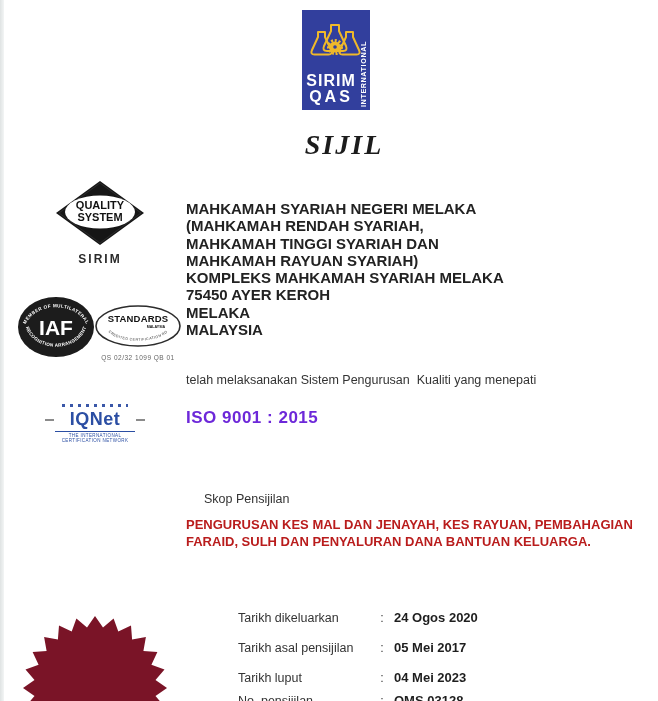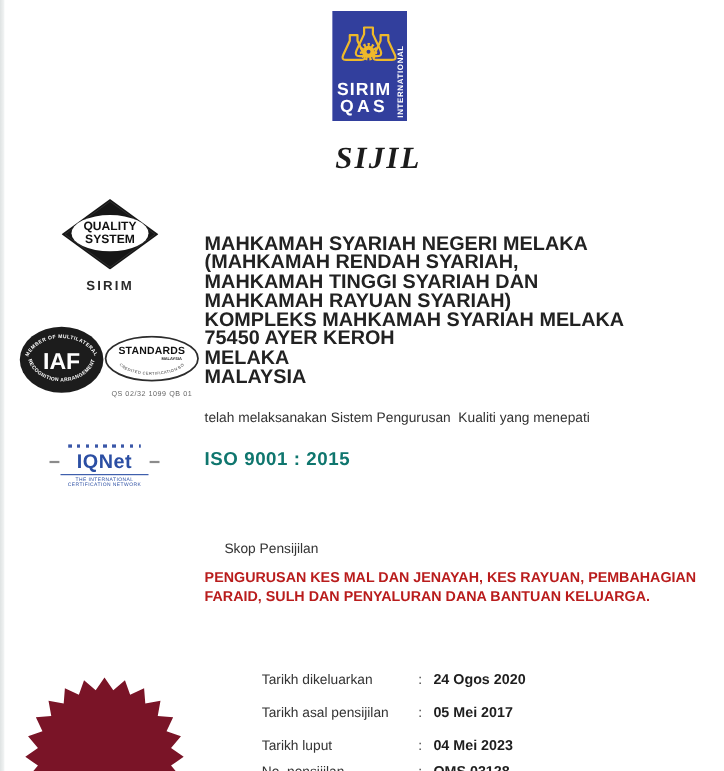--- a/index.html
+++ b/index.html
@@ -22,23 +22,23 @@
 
   
   .title{
     position:absolute;left:0;top:129px;width:658px;text-align:center;
     font-family:"Liberation Serif", serif;
     font-weight:bold;font-style:italic;font-size:28px;letter-spacing:2px;color:#1c1c1c;padding-left:15px;
   }
 
   
   .intro{position:absolute;left:186px;top:174px;font-size:12.5px;color:#333;}
-  .recipient{position:absolute;left:186px;top:200px;font-size:18px;font-weight:bold;color:#222;line-height:17.3px;margin-top:13px;}
+  .recipient{position:absolute;left:186px;top:200px;font-size:15px;font-weight:bold;color:#222;line-height:17.3px;}
   .statement{position:absolute;left:186px;top:373px;font-size:12.5px;color:#333;white-space:pre-wrap;}
-  .iso-code{position:absolute;left:186px;top:408px;font-size:17px;font-weight:bold;color:#0f766e;letter-spacing:.5px;}
+  .iso-code{position:absolute;left:186px;top:408px;font-size:17px;font-weight:bold;color:#6d28d9;letter-spacing:.5px;}
   .iso-name{position:absolute;left:186px;top:447px;font-size:12.5px;font-style:italic;color:#333;}
   .scope-label{position:absolute;left:204px;top:492px;font-size:12.5px;color:#333;}
   .scope-text{position:absolute;left:186px;top:516px;width:465px;font-size:13px;font-weight:bold;color:#b91c1c;line-height:17px;}
 
   
   .details{position:absolute;left:238px;top:604px;width:300px;}
   .detail-row{position:absolute;left:0;height:16px;font-size:12.5px;color:#333;white-space:nowrap;}
   .detail-row .lab{display:inline-block;width:132px;}
   .detail-row .sep{display:inline-block;width:24px;text-align:center;color:#444;}
   .detail-row .val{font-weight:bold;color:#1e1e1e;font-size:13px;}

